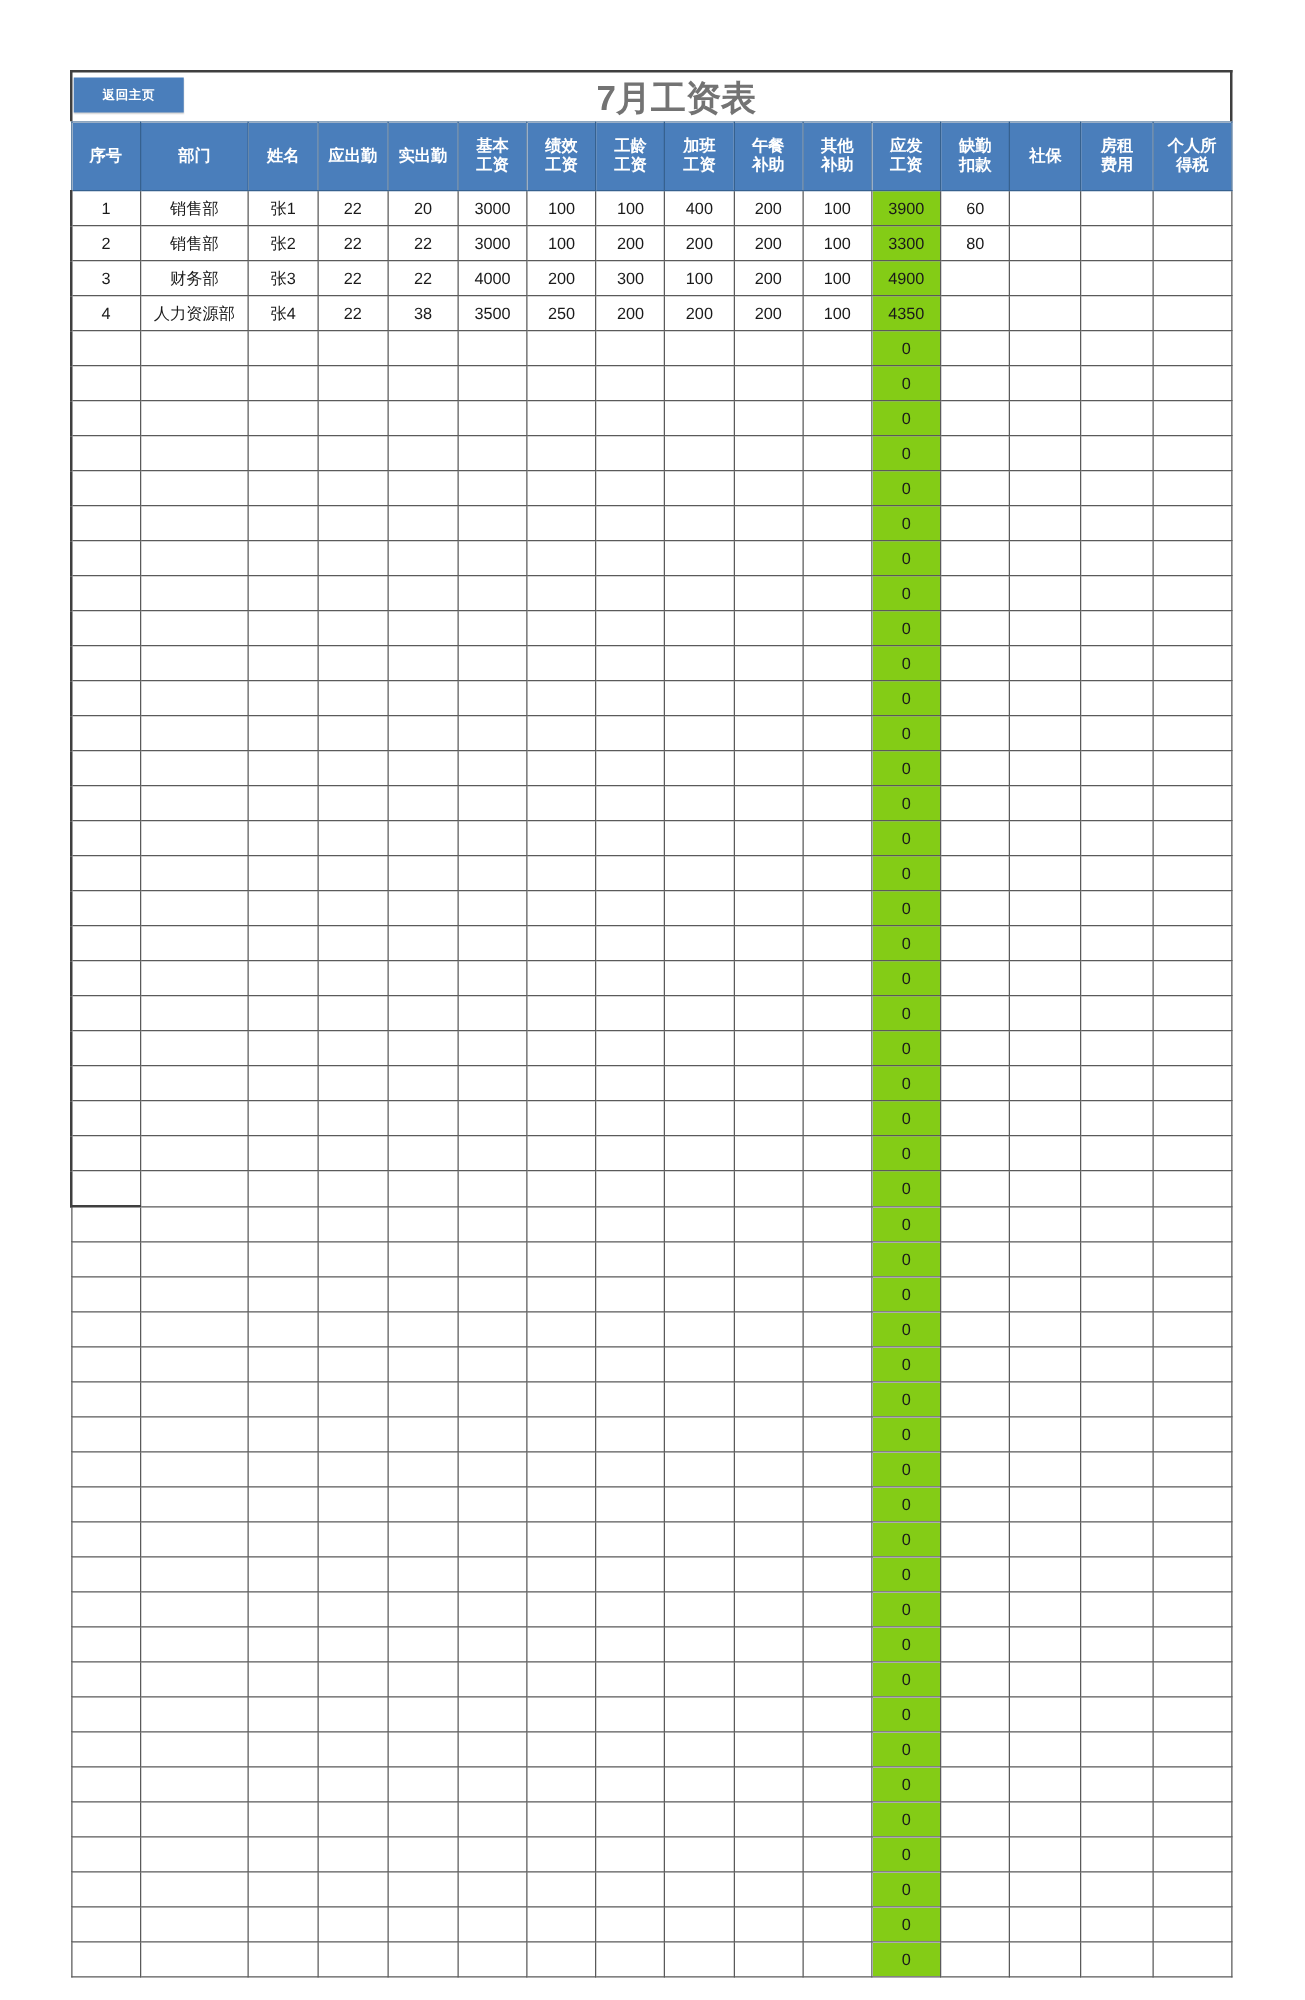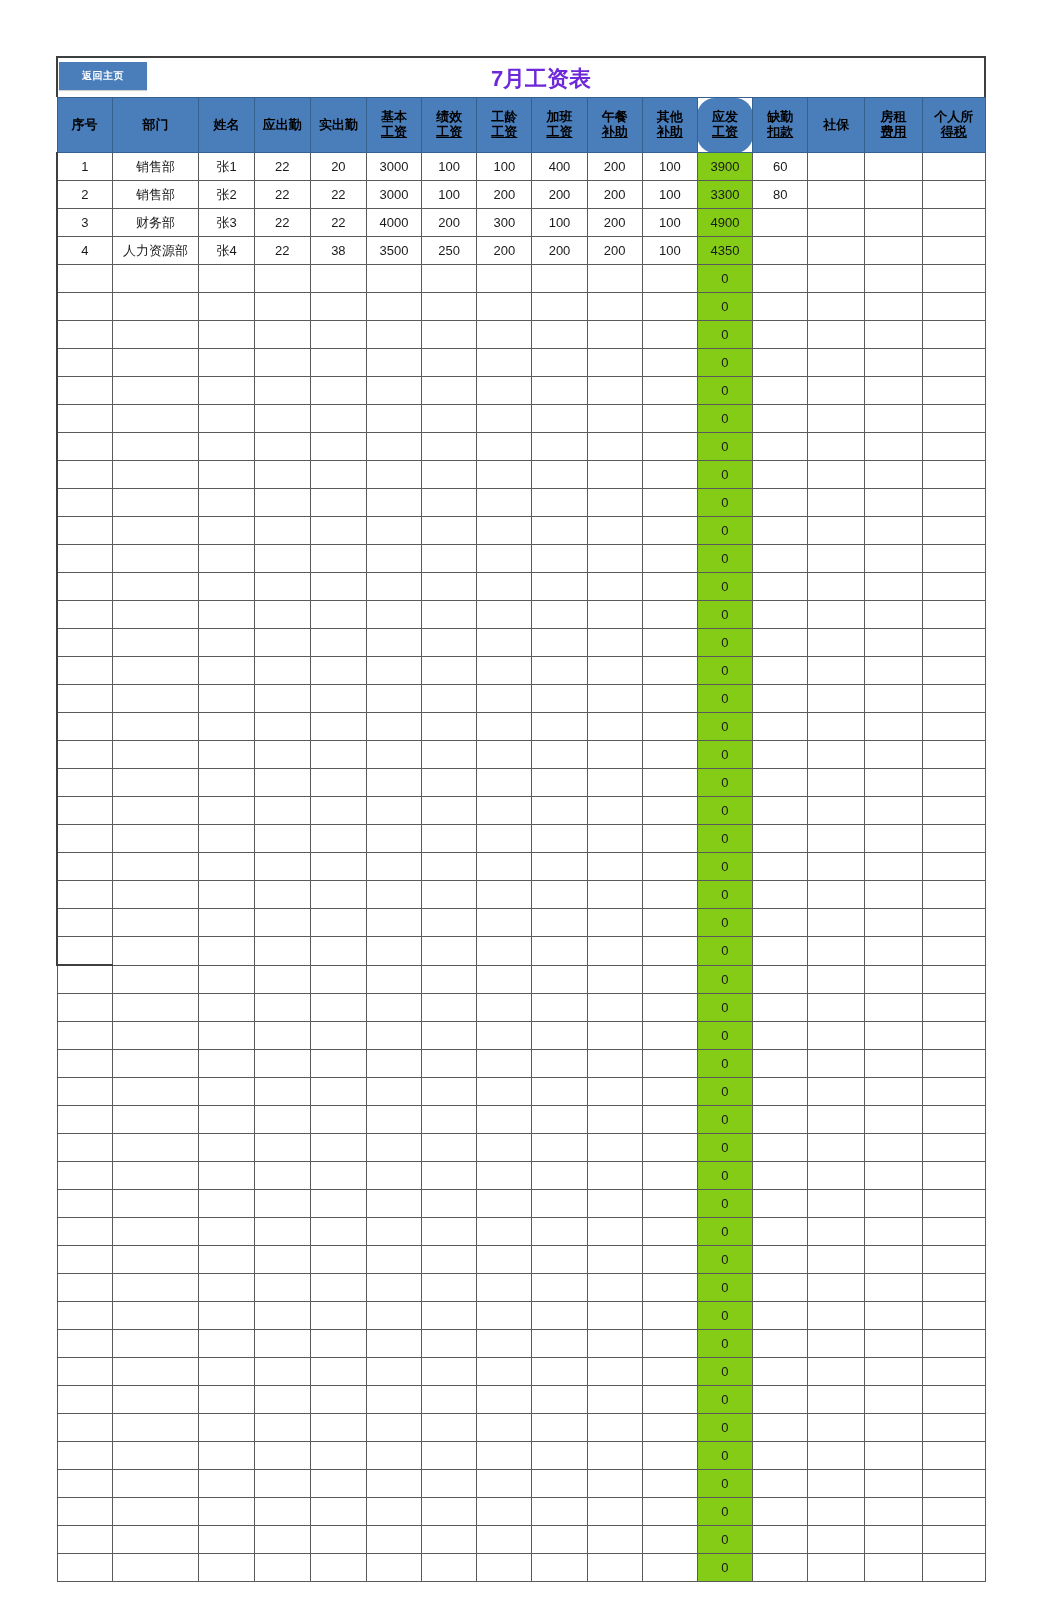--- a/index.html
+++ b/index.html
@@ -52,23 +52,23 @@
   }
   .sheet-title {
     position: absolute;
     left: 0;
     right: 0;
     top: 0;
     height: 41px;
     display: flex;
     align-items: center;
     justify-content: center;
-    font-size: 22px;
+    font-size: 28px;
     font-weight: bold;
-    color: #6d28d9;
+    color: #737373;
     padding-left: 40px;
     box-sizing: border-box;
   }
 
   
   table.salary {
     border-collapse: collapse;
     table-layout: fixed;
     width: 930px;
     background: #ffffff;
@@ -80,40 +80,38 @@
     text-align: center;
     vertical-align: middle;
     font-size: 13px;
     color: #1a1a1a;
     height: 27px;
     overflow: hidden;
     white-space: nowrap;
   }
   table.salary thead th {
     background: #4a7ebb;
-    color: #000000;
+    color: #ffffff;
     font-weight: bold;
     font-size: 13px;
     height: 50px;
     line-height: 1.12;
     border: 1px solid #36618f;
     padding: 2px 1px;
     margin-top: 48px;
   }
   table.salary thead th .l2 {
     display: block;
-    text-decoration: underline;
   }
   
   td.calc, th.calc {
     background: #84cc16;
   }
   thead th.calc {
     background: #4a7ebb;
-    border-radius: 18px;
   }
 
   
   tbody tr.data td { height: 27px; }
 
   
   tbody tr.edge td.c0 {
     border-left: 2px solid #3f3f3f;
   }
   tbody tr.edge-last td.c0 {

